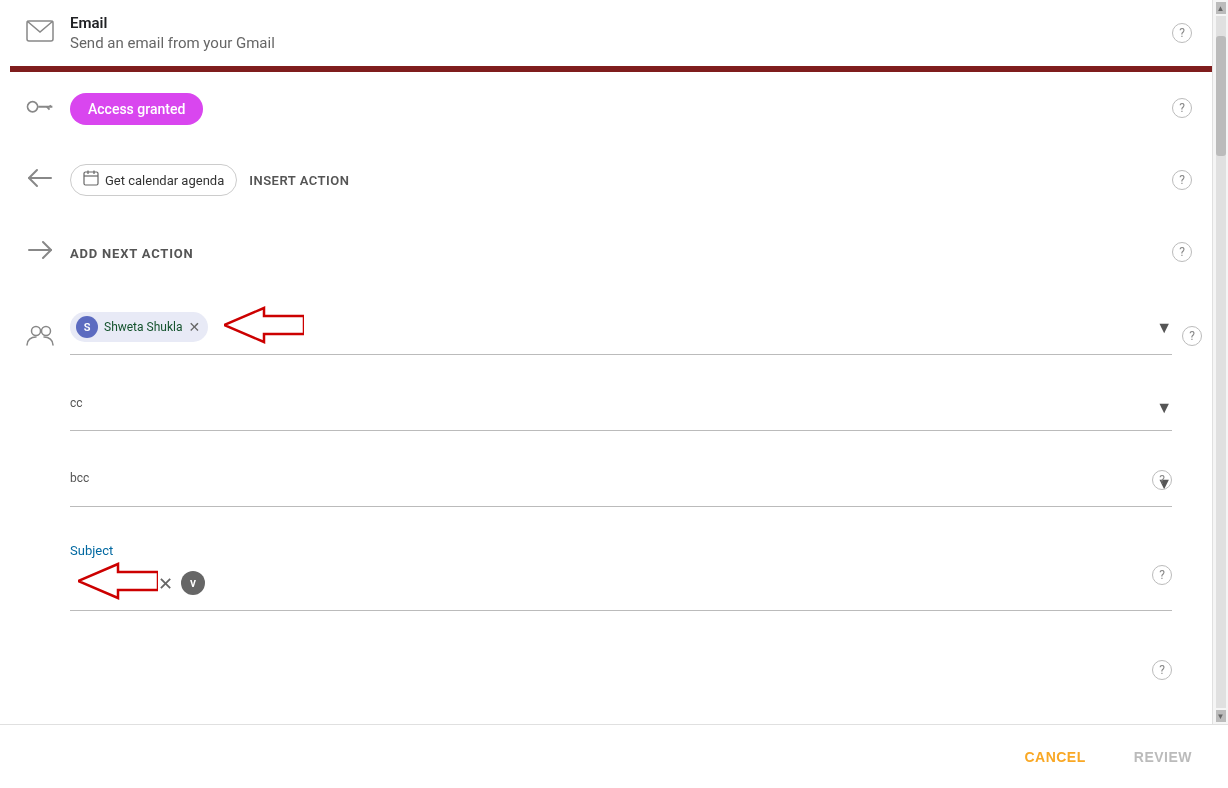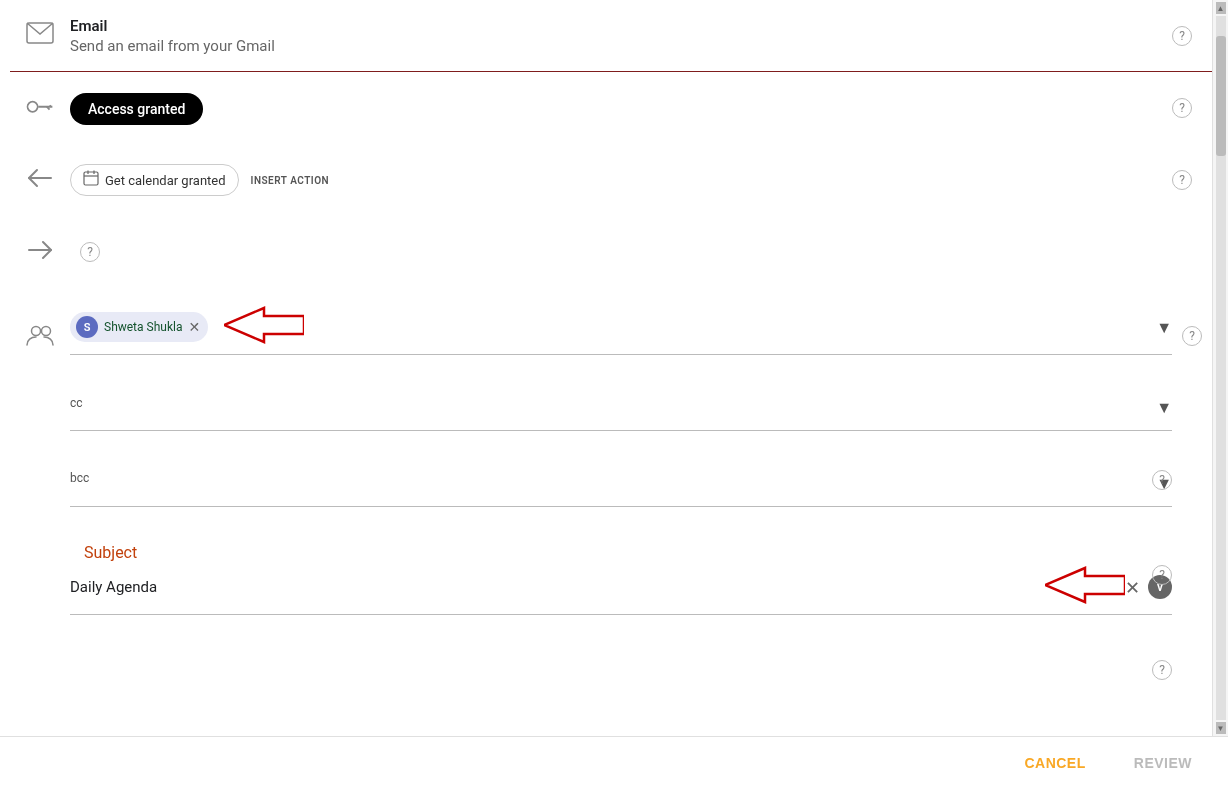--- a/index.html
+++ b/index.html
@@ -82,21 +82,21 @@
       font-size: 8px;
       color: #666;
     }
 
     
     .row {
       display: flex;
       align-items: center;
       padding: 12px 10px 12px 0;
       min-height: 72px;
-      border-bottom: 1px solid #7f1d1d;
+      border-bottom: 6px solid #7f1d1d;
       position: relative;
     }
 
     .email-title {
       font-size: 15px;
       font-weight: 600;
       color: #202124;
     }
 
     .email-subtitle {
@@ -107,21 +107,21 @@
 
     
     .access-row {
       display: flex;
       align-items: center;
       padding: 12px 10px 12px 0;
       min-height: 72px;
     }
 
     .access-badge {
-      background: #000000;
+      background: #d946ef;
       color: #fff;
       border-radius: 20px;
       padding: 8px 18px;
       font-size: 14px;
       font-weight: 500;
       cursor: default;
     }
 
     
     .calendar-row {
@@ -144,21 +144,21 @@
       margin-right: 12px;
     }
 
     .calendar-chip-icon {
       font-size: 16px;
       margin-right: 6px;
       color: #555;
     }
 
     .insert-action-label {
-      font-size: 10px;
+      font-size: 13px;
       font-weight: 600;
       color: #555;
       letter-spacing: 0.5px;
       cursor: pointer;
     }
 
     
     .add-next-row {
       display: flex;
       align-items: center;
@@ -236,24 +236,23 @@
     
     .dropdown-arrow {
       margin-left: auto;
       color: #555;
       font-size: 16px;
       cursor: pointer;
     }
 
     
     .subject-label {
-      font-size: 16px;
-      color: #c2410c;
+      font-size: 13px;
+      color: #0369a1;
       margin-bottom: 4px;
-      margin-left: 14px;
     }
 
     .subject-input-row {
       display: flex;
       align-items: center;
       border-bottom: 1px solid #bbb;
       padding-bottom: 6px;
     }
 
     .subject-value {
@@ -289,21 +288,21 @@
       align-items: flex-start;
       padding: 8px 0;
     }
 
     .users-form {
       flex: 1;
     }
 
     
     .footer {
-      height: 52px;
+      height: 64px;
       border-top: 1px solid #e0e0e0;
       display: flex;
       align-items: center;
       justify-content: flex-end;
       padding: 0 20px;
       gap: 16px;
       background: #fff;
     }
 
     .btn-cancel {
@@ -441,40 +440,43 @@
             <div style="display:flex; align-items:center;">
               <div class="calendar-chip">
                 <span class="calendar-chip-icon">
                   <svg width="16" height="16" viewBox="0 0 16 16" fill="none">
                     <rect x="1" y="2" width="14" height="13" rx="1.5" stroke="#666" stroke-width="1.2" fill="none"></rect>
                     <line x1="1" y1="6" x2="15" y2="6" stroke="#666" stroke-width="1.2"></line>
                     <line x1="5" y1="0.5" x2="5" y2="4" stroke="#666" stroke-width="1.2"></line>
                     <line x1="11" y1="0.5" x2="11" y2="4" stroke="#666" stroke-width="1.2"></line>
                   </svg>
                 </span>
-                <span>Get calendar granted</span>
+                <span>Get calendar agenda</span>
               </div>
               <span class="insert-action-label">INSERT ACTION</span>
             </div>
           </div>
           <div class="help-col">
             <div class="circle-help">?</div>
           </div>
         </div>
       </div>
 
       <div class="add-next-row">
         <div class="row-with-icon">
           <div class="icon-col">
             <span>
               <svg width="26" height="20" viewBox="0 0 26 20" fill="none">
                 <polyline points="16,2 24,10 16,18" stroke="#888" stroke-width="2" fill="none" stroke-linecap="round" stroke-linejoin="round"></polyline>
                 <line x1="24" y1="10" x2="2" y2="10" stroke="#888" stroke-width="2" stroke-linecap="round"></line>
               </svg>
             </span>
+          </div>
+          <div class="content-col">
+            <span class="add-next-label">ADD NEXT ACTION</span>
           </div>
           <div class="help-col">
             <div class="circle-help">?</div>
           </div>
         </div>
       </div>
 
       <div class="users-row">
         <div class="icon-col" style="align-self: flex-start; padding-top: 28px;">
           <span>
@@ -516,21 +518,20 @@
           <div class="form-row" style="margin-top: 20px;">
             <div class="form-input-row">
               <span class="form-label" style="margin-bottom:11px;">bcc</span>
               <div class="dropdown-arrow">▼</div>
             </div>
           </div>
 
           <div class="form-row" style="margin-top: 20px;">
             <div class="subject-label">Subject</div>
             <div class="subject-input-row">
-              <span class="subject-value">Daily Agenda</span>
 
               <span class="arrow-annotation">
                 <svg width="80" height="38" viewBox="0 0 80 38">
                   <polygon points="80,10 40,10 40,2 0,19 40,36 40,28 80,28" fill="white" stroke="#cc0000" stroke-width="2.5"></polygon>
                 </svg>
               </span>
               <span class="subject-clear-icon">✕</span>
               <div class="subject-v-badge">v</div>
             </div>
           </div>

